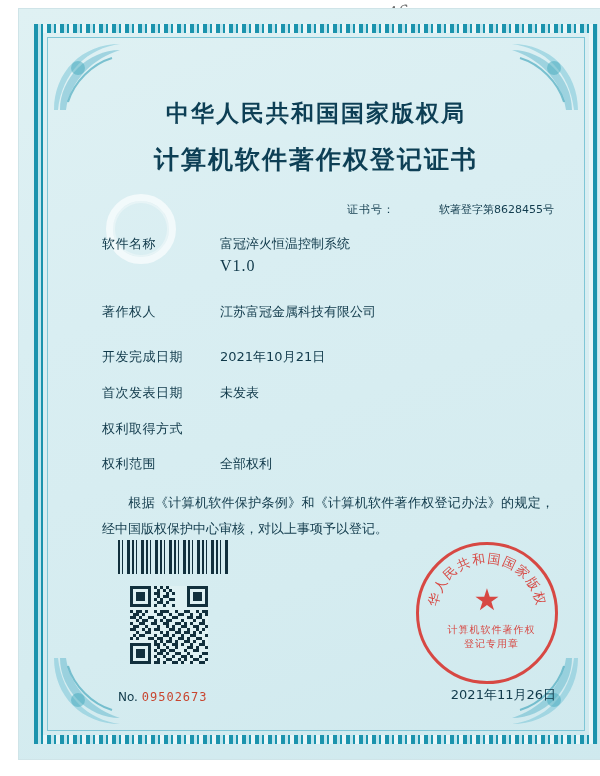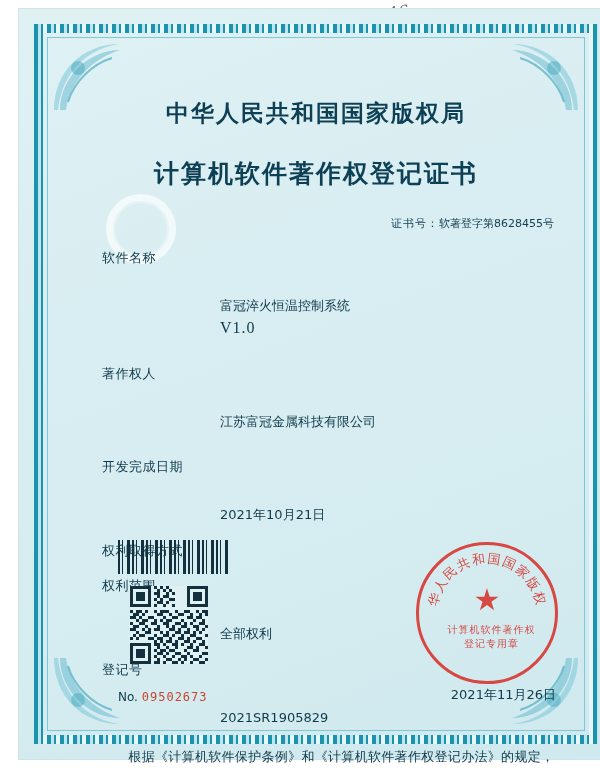--- a/index.html
+++ b/index.html
@@ -97,33 +97,33 @@
     color: #0d3f55;
     margin-top: 38px;
   }
   .title2 {
     text-align: center;
     font-family: "DejaVu Serif", serif;
     font-weight: bold;
     font-size: 25px;
     letter-spacing: 2px;
     color: #0d3f55;
-    margin-top: 28px;
+    margin-top: 14px;
   }
 
   .certno {
     text-align: right;
     margin-top: 26px;
     padding-right: 8px;
     font-size: 11px;
     color: #123c4e;
     font-family: "DejaVu Sans", sans-serif;
   }
   .certno .label { letter-spacing: 1px; }
-  .certno .value { letter-spacing: 0px; }
+  .certno .value { letter-spacing: 0px; margin-left: 44px; }
 
   .fields {
     margin-top: 18px;
     padding-left: 32px;
   }
   .row {
     display: flex;
     align-items: flex-start;
     margin-bottom: 17px;
     font-size: 13px;
@@ -135,21 +135,20 @@
     flex: 0 0 118px;
     letter-spacing: 0.5px;
   }
   .row .k.spread {
     display: inline-block;
     text-align: justify;
   }
   .row .v {
     flex: 1;
     line-height: 1.45;
-    margin-top: 48px;
   }
   .row .v .sub {
     display: block;
     font-family: Liberation Serif, serif;
     font-size: 16px;
     letter-spacing: 1px;
   }
 
   .gap-big { margin-bottom: 26px; }
 
@@ -331,34 +330,34 @@
         <div class="row gap-big">
           <div class="k spread">著作权人</div>
           <div class="v">江苏富冠金属科技有限公司</div>
         </div>
 
         <div class="row">
           <div class="k">开发完成日期</div>
           <div class="v">2021年10月21日</div>
         </div>
 
+        <div class="row">
+          <div class="k">首次发表日期</div>
+          <div class="v">未发表</div>
+        </div>
 
         <div class="row">
           <div class="k">权利取得方式</div>
         </div>
 
         <div class="row">
           <div class="k spread">权利范围</div>
           <div class="v">全部权利</div>
         </div>
 
-        <div class="row">
-          <div class="k spread">登记号</div>
-          <div class="v">2021SR1905829</div>
-        </div>
 
       </div>
 
       <div class="para">
         <span class="indent"></span><span>根据《计算机软件保护条例》和《计算机软件著作权登记办法》的规定，经中国版权保护中心审核，对以上事项予以登记。</span>
       </div>
 
     </div>
 
     <div class="barcode"></div>

